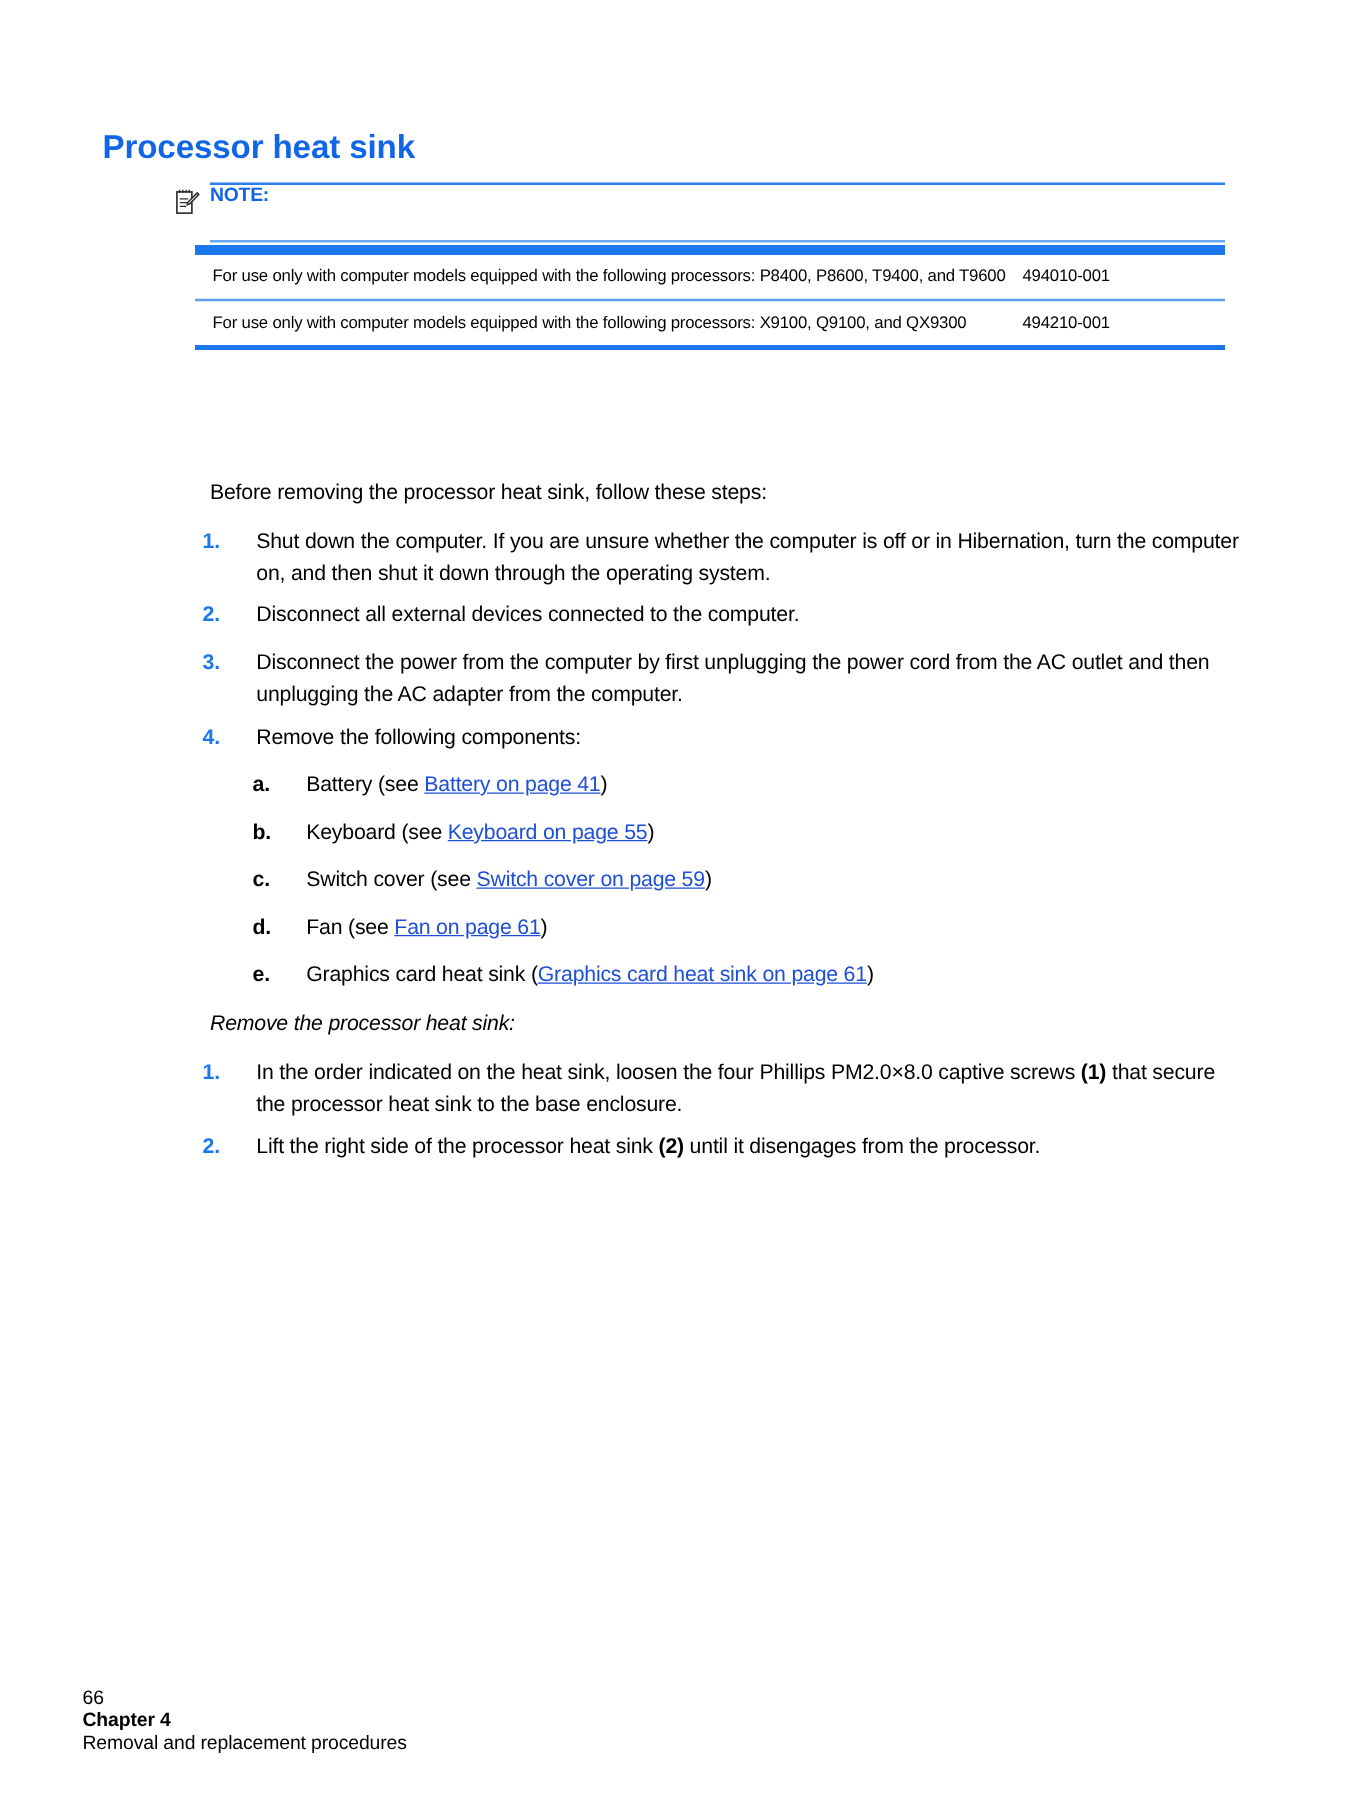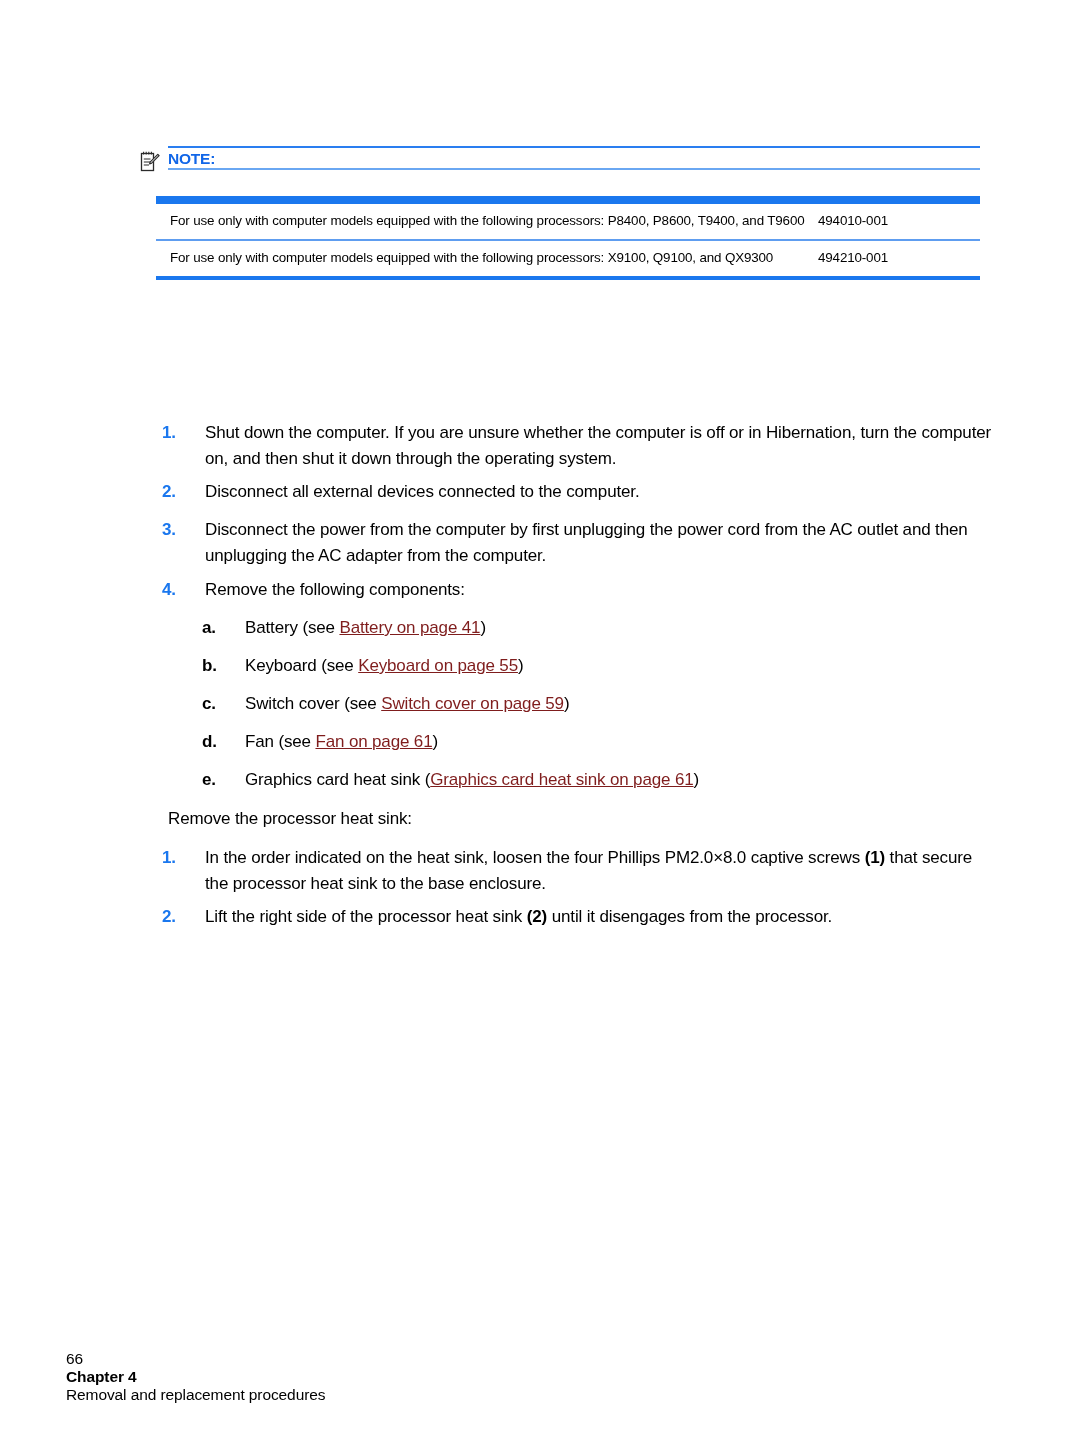--- a/index.html
+++ b/index.html
@@ -49,24 +49,24 @@
     width: 812px;
   }
   .note-rule-bottom {
     height: 2px;
     background: #6aa7f2;
     margin-left: 28px;
     width: 812px;
   }
   .note-body {
     position: relative;
-    height: 20px;
+    height: 44px;
     padding-left: 28px;
     display: flex;
-    align-items: flex-end;
+    align-items: flex-start;
   }
   .note-icon {
     position: absolute;
     left: 0px;
     top: 3px;
     width: 20px;
     height: 22px;
   }
   .note-label {
     font-size: 15.5px;
@@ -119,21 +119,21 @@
 
   
   .para {
     position: absolute;
     font-size: 17px;
     line-height: 25px;
     letter-spacing: -0.15px;
     color: #000;
   }
   .intro-1 { left: 168px; top: 381px; width: 820px; }
-  .intro-2 { left: 168px; top: 806px; width: 820px; }
+  .intro-2 { left: 168px; top: 806px; width: 820px; font-style: italic; }
 
   .li {
     position: absolute;
     font-size: 17px;
     line-height: 25.5px;
     letter-spacing: -0.15px;
   }
   .li .marker {
     position: absolute;
     left: 0;
@@ -160,21 +160,21 @@
   .s4 { top: 577px; }
   .a1 { top: 615px; }
   .b1 { top: 653px; }
   .c1 { top: 691px; }
   .d1 { top: 729px; }
   .e1 { top: 767px; }
   .r1 { top: 845px; }
   .r2 { top: 904px; }
 
   .link {
-    color: #7f1d1d;
+    color: #1d4ed8;
     text-decoration: underline;
   }
   .bold { font-weight: bold; }
 
   
   .footer {
     position: absolute;
     left: 66px;
     top: 1350px;
     font-size: 15.5px;
@@ -186,20 +186,21 @@
   }
   .footer .pg  { margin-right: 27px; }
   .footer .ch  { font-weight: bold; margin-right: 12px; }
   .footer .ttl { }
 </style>
 </head>
 <body>
 
 <div class="page">
 
+  <div class="doc-title">Processor heat sink</div>
 
   <div class="note-box">
     <div class="note-rule-top"></div>
     <div class="note-body">
       <span class="note-icon">
         <svg width="20" height="22" viewBox="0 0 20 22" xmlns="http://www.w3.org/2000/svg">
           <rect x="1.5" y="2.5" width="12" height="17" fill="#ffffff" stroke="#2b2b2b" stroke-width="1.3"></rect>
           <line x1="3.6" y1="0.8" x2="3.6" y2="3.4" stroke="#2b2b2b" stroke-width="1.1"></line>
           <line x1="6.2" y1="0.8" x2="6.2" y2="3.4" stroke="#2b2b2b" stroke-width="1.1"></line>
           <line x1="8.8" y1="0.8" x2="8.8" y2="3.4" stroke="#2b2b2b" stroke-width="1.1"></line>
@@ -225,20 +226,21 @@
     </div>
     <div class="rule-thin"></div>
 
     <div class="trow">
       <div class="cell-desc">For use only with computer models equipped with the following processors: X9100, Q9100, and QX9300</div>
       <div class="cell-part">494210-001</div>
     </div>
     <div class="rule-thick"></div>
   </div>
 
+  <div class="para intro-1">Before removing the processor heat sink, follow these steps:</div>
 
   <div class="li lvl1 s1">
     <span class="marker">1.</span>
     <span class="body">Shut down the computer. If you are unsure whether the computer is off or in Hibernation, turn the computer on, and then shut it down through the operating system.</span>
   </div>
 
   <div class="li lvl1 s2">
     <span class="marker">2.</span>
     <span class="body">Disconnect all external devices connected to the computer.</span>
   </div>

